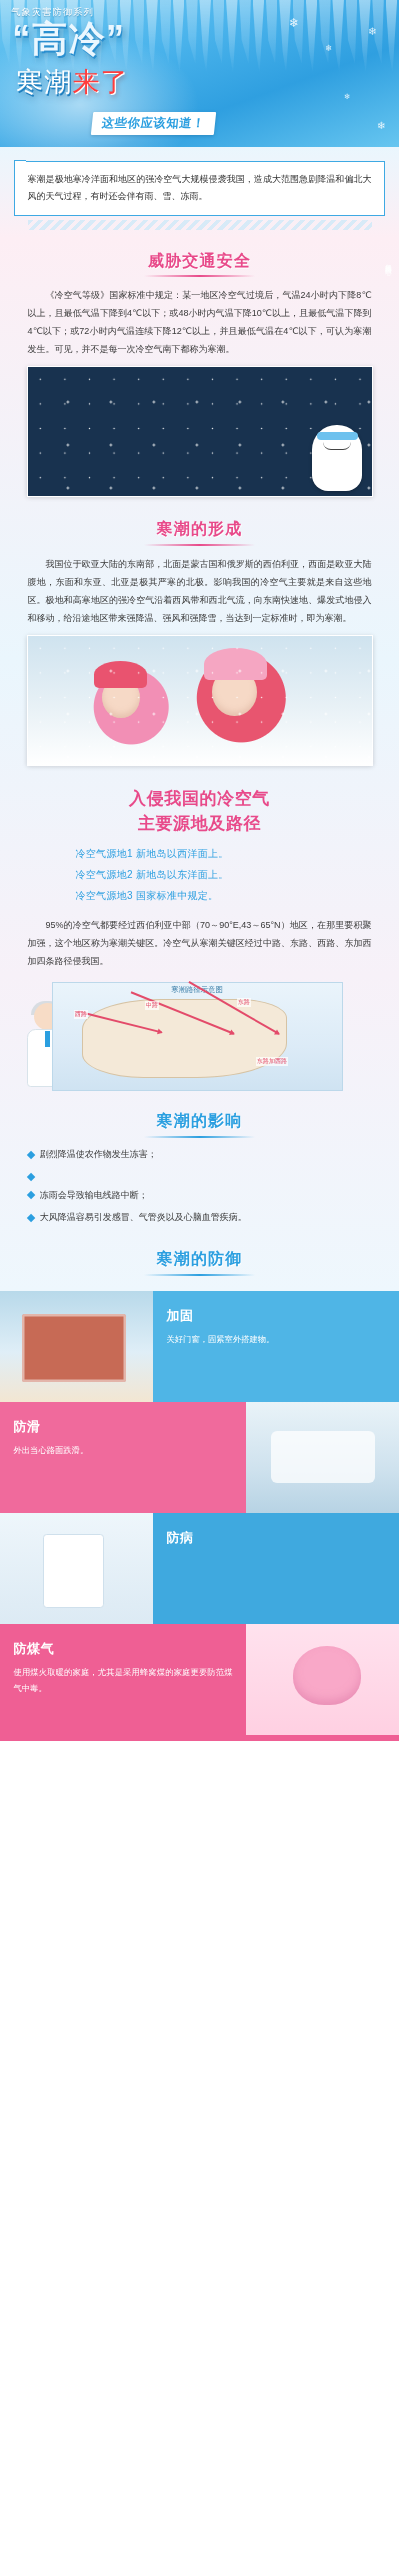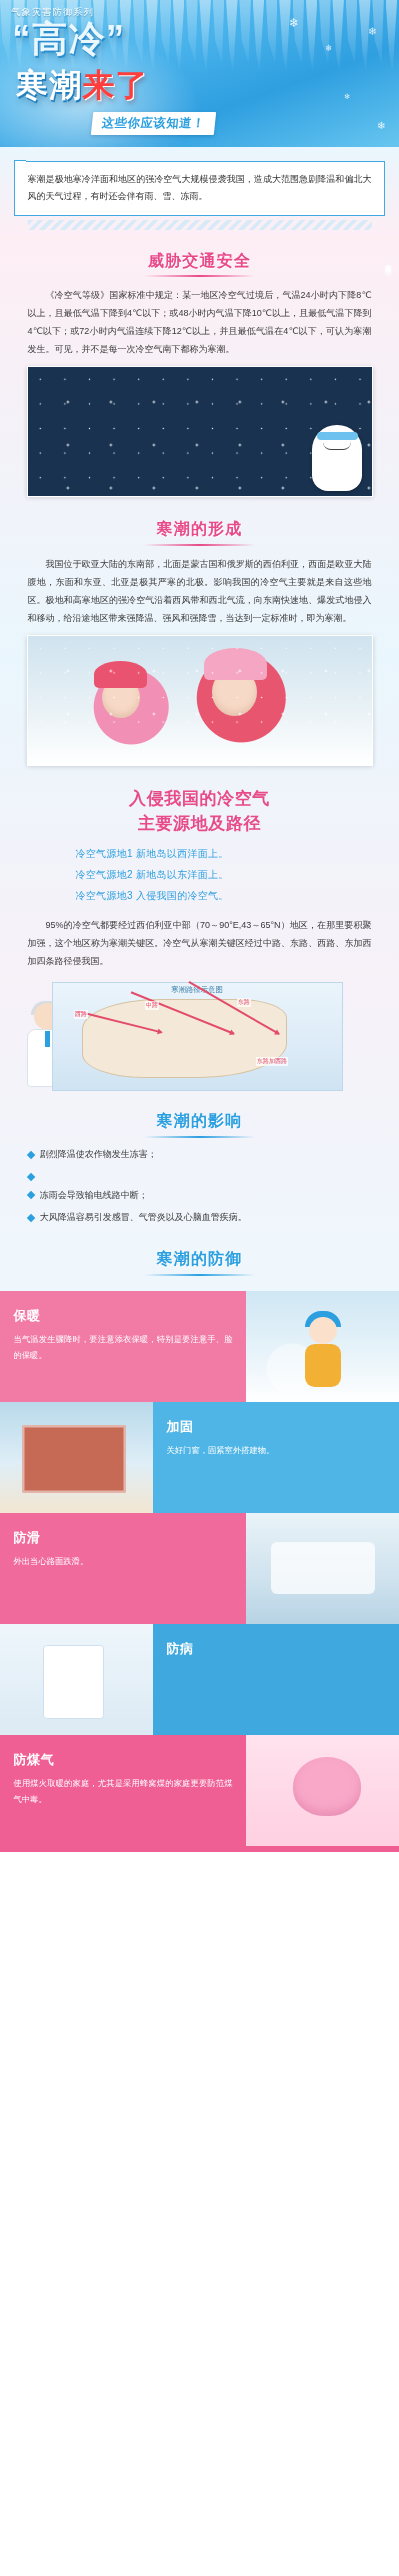--- a/index.html
+++ b/index.html
@@ -65,22 +65,22 @@
     font-weight: bold;
     color: #ffffff;
     letter-spacing: 1.2px;
     line-height: 1.05;
     text-shadow: 1.2px 1.8px 0 #2a8fd0, 2.5px 3.7px 6.1px rgba(0,60,100,.35);
   }
   .title-main .quote { color:#eaf7ff; }
   .title-sub {
     position: absolute;
     left: 16px; top: 64px;
-    font-size: 32px;
-    font-weight: bold;
+    font-size: 27px;
+    font-weight: normal;
     letter-spacing: 1.2px;
     color: #ffffff;
     text-shadow: 1.2px 1.8px 0 #1f7fc0, 2.5px 4.3px 7.4px rgba(0,50,90,.4);
   }
   .title-sub .hot {
     color: #ff3d3d;
     text-shadow: 1.2px 1.2px 0 #ffffff, 1.8px 2.5px 4.9px rgba(120,0,0,.35);
   }
   .title-tag {
     position: absolute;
@@ -572,21 +572,21 @@
       <div class="snow-overlay"></div>
     </div>
 
     <div class="route-title">
       <div>入侵我国的冷空气</div>
       <div>主要源地及路径</div>
     </div>
     <div class="route-list">
       <div>冷空气源地1 新地岛以西洋面上。</div>
       <div>冷空气源地2 新地岛以东洋面上。</div>
-      <div>冷空气源地3 入侵我国的冷空气。</div>
+      <div>冷空气源地3 国家标准中规定。</div>
     </div>
     <div class="para">95%的冷空气都要经过西伯利亚中部（70～90°E,43～65°N）地区，在那里要积聚加强，这个地区称为寒潮关键区。冷空气从寒潮关键区经过中路、东路、西路、东加西加四条路径侵我国。</div>
 
     <div class="map-block">
       <div class="doctor">
         <div class="hair"></div>
         <div class="head"></div>
         <div class="coat"></div>
         <div class="tie"></div>
       </div>
@@ -622,34 +622,20 @@
         <span>大风降温容易引发感冒、气管炎以及心脑血管疾病。</span>
       </div>
     </div>
 
     <div class="sec-title blue">寒潮的防御</div>
     <div class="sec-underline blue"></div>
   </div>
 
   <div class="cards">
 
-    <div class="card pink">
-      <div class="txt">
-        <h3>保暖</h3>
-        <p>当气温发生骤降时，要注意添衣保暖，特别是要注意手、脸的保暖。</p>
-      </div>
-      <div class="art">
-        <div class="art-warm"></div>
-        <div class="mascot-kid">
-          <div class="m-hat"></div>
-          <div class="m-head"></div>
-          <div class="m-body"></div>
-        </div>
-      </div>
-    </div>
 
     <div class="card blue left-art">
       <div class="txt">
         <h3>加固</h3>
         <p>关好门窗，固紧室外搭建物。</p>
       </div>
       <div class="art">
         <div class="art-heat"></div>
       </div>
     </div>

